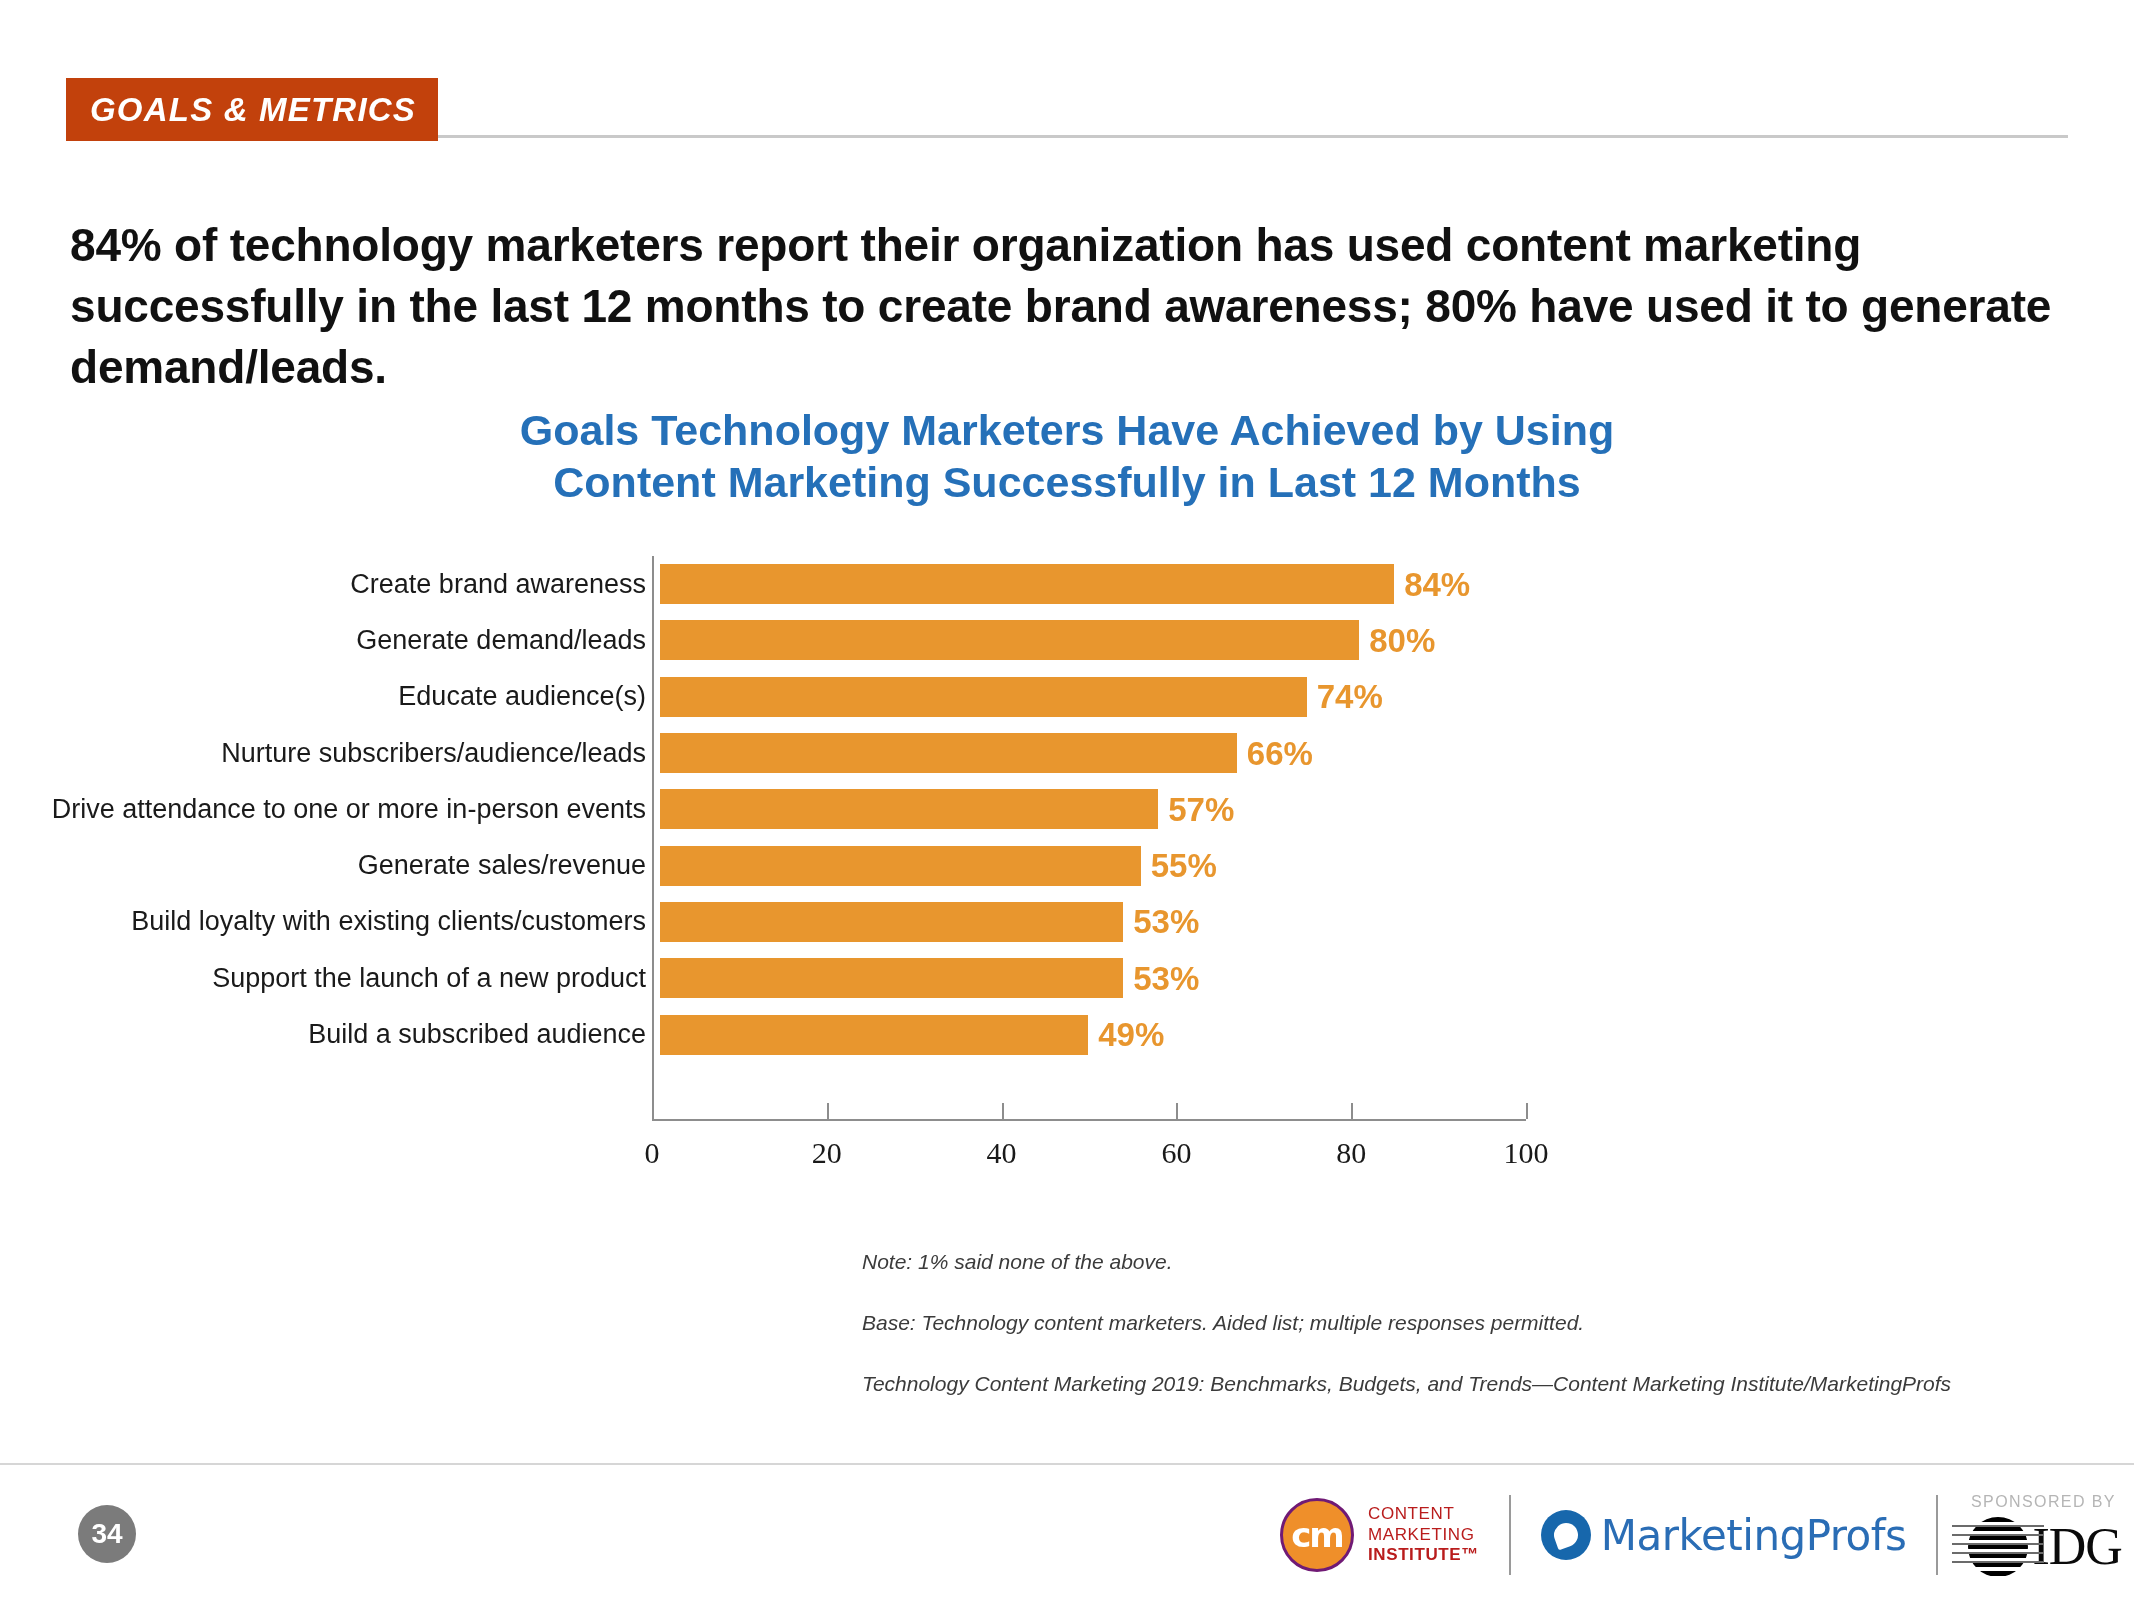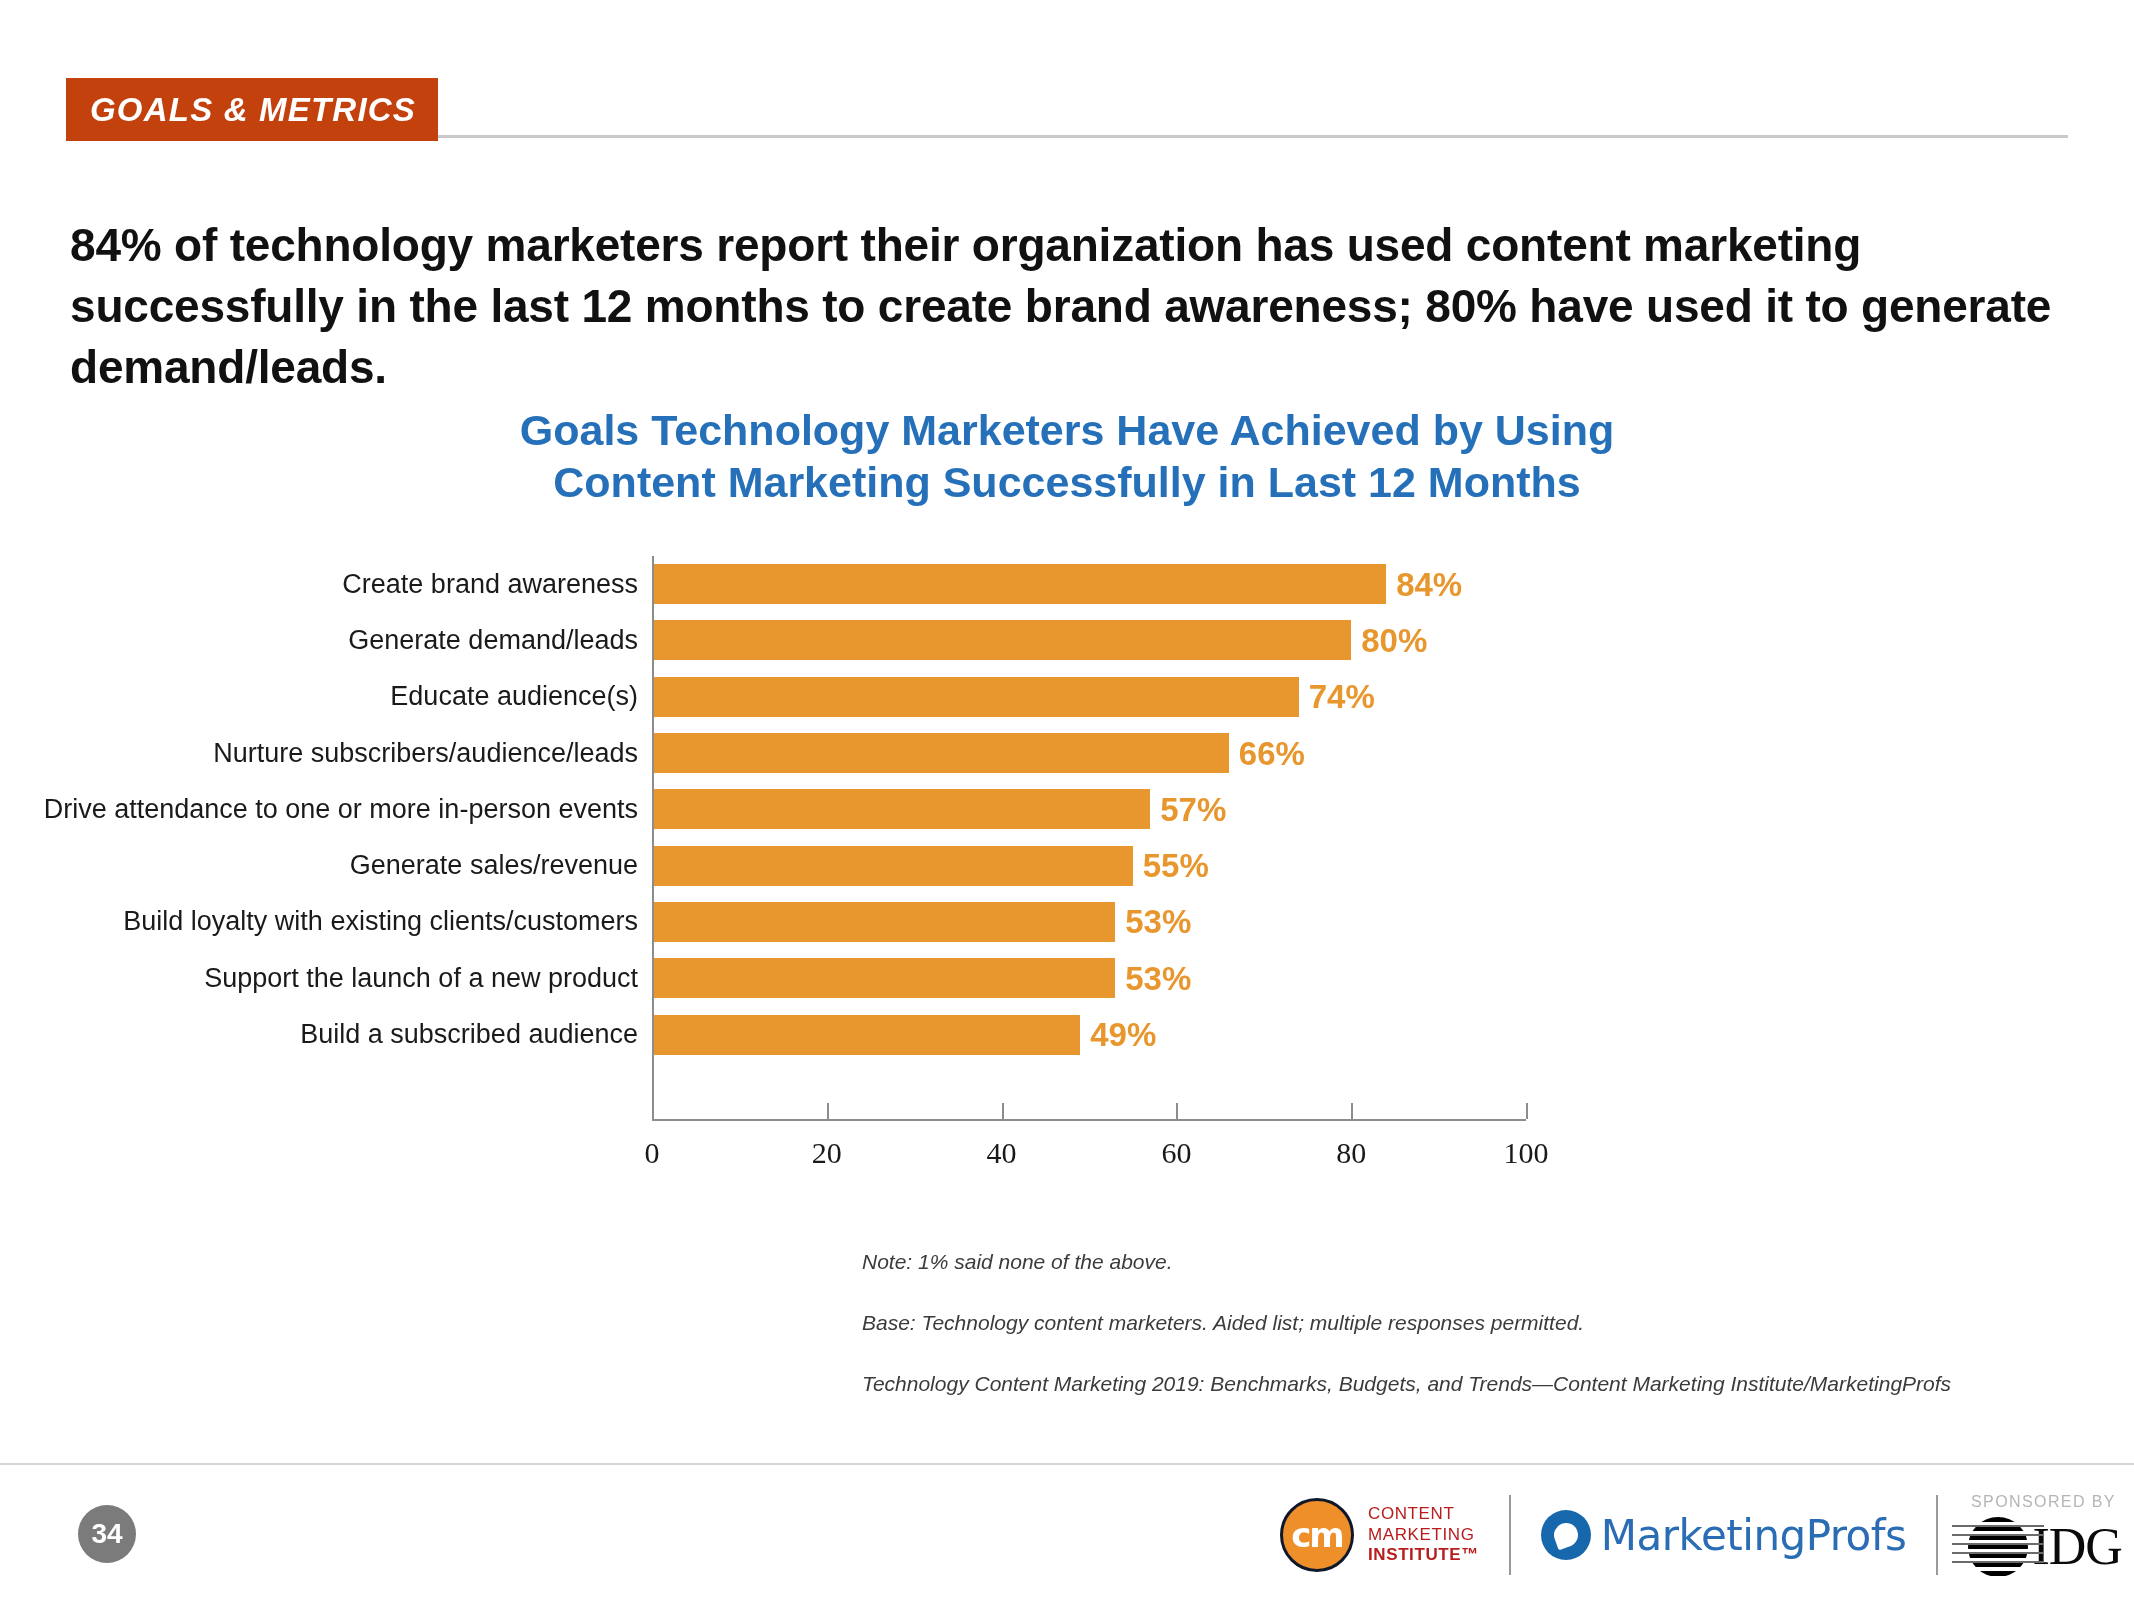--- a/index.html
+++ b/index.html
@@ -78,21 +78,21 @@
     position: absolute;
     left: 250px;
     top: 556px;
     width: 1500px;
     height: 640px;
   }
 
   
   .rows {
     position: absolute;
-    left: 0;
+    left: 8px;
     top: 0;
     width: 1500px;
     height: 563px;
   }
   .row {
     position: relative;
     width: 100%;
     height: 56.3px;
     display: flex;
     align-items: center;
@@ -210,21 +210,21 @@
     top: 1480px;
     height: 110px;
     display: flex;
     align-items: center;
   }
 
   .logo-cmi { display: flex; align-items: center; gap: 14px; }
   .cmi-mark {
     width: 74px; height: 74px; border-radius: 50%;
     background: #ef8f2a;
-    border: 3px solid #0f172a;
+    border: 3px solid #701a75;
     display: flex; align-items: center; justify-content: center;
     color: #ffffff; font-size: 34px; font-weight: bold;
     font-family: "DejaVu Sans", sans-serif;
     letter-spacing: -2px;
   }
   .cmi-text {
     line-height: 1.22;
     font-size: 17px;
     color: #b91c1c;
     letter-spacing: 0.6px;

